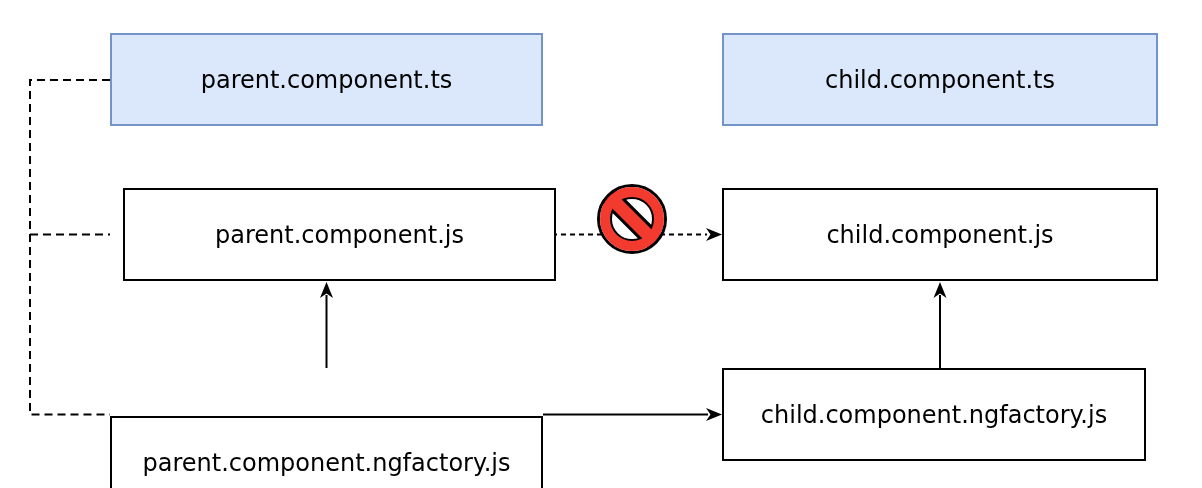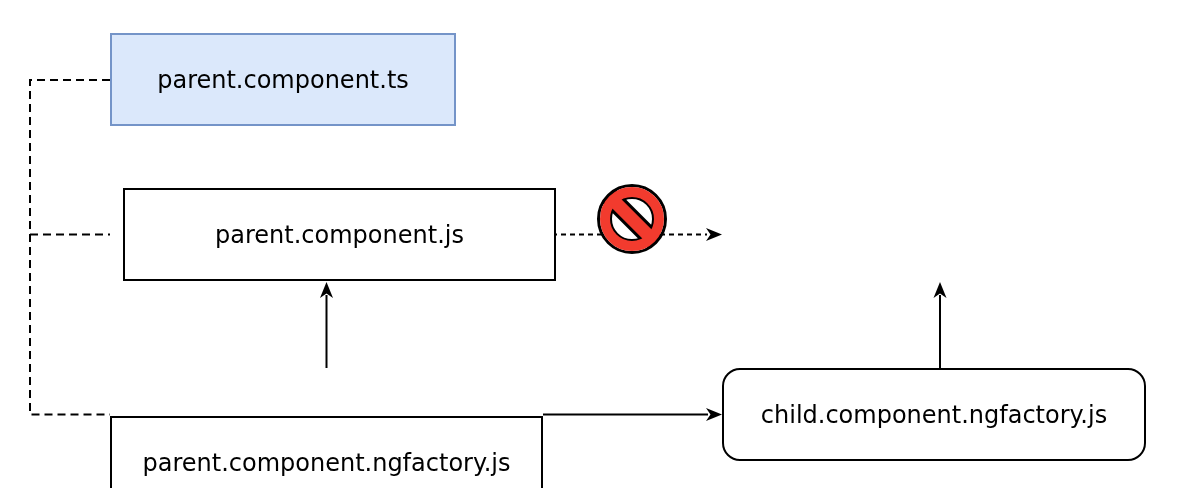--- a/index.html
+++ b/index.html
@@ -26,26 +26,26 @@
     border: 2px solid #000000;
     font-size: 24px;
     color: #000000;
     white-space: nowrap;
   }
   .node.source {
     background: #dbe8fb;
     border: 2.5px solid #7494c8;
   }
   
-  #n-parent-ts        { left: 110px; top: 33px;  width: 346px; height: 93px; }
+  #n-parent-ts        { left: 110px; top: 33px;  width: 433px; height: 93px; }
   #n-child-ts         { left: 722px; top: 33px;  width: 436px; height: 93px; }
   #n-parent-js        { left: 110px; top: 188px; width: 433px; height: 93px; margin-left: 13px; }
   #n-child-js         { left: 722px; top: 188px; width: 436px; height: 93px; }
   #n-parent-ngfactory { left: 110px; top: 368px; width: 433px; height: 93px; margin-top: 48px; }
-  #n-child-ngfactory  { left: 722px; top: 368px; width: 424px; height: 93px; border-radius: 18px; }
+  #n-child-ngfactory  { left: 722px; top: 368px; width: 424px; height: 93px; }
 </style>
 </head>
 <body>
 
 <div class="canvas">
 
   <svg class="edge-layer" viewBox="0 0 1202 488" aria-hidden="true">
 
     <path d="M 110 80 H 30 V 414.5 H 110 M 30 234.5 H 110" fill="none" stroke="#000000" stroke-width="2" stroke-dasharray="8 5"></path>
 
@@ -75,25 +75,31 @@
       <circle r="21.5" fill="none" stroke="#000000" stroke-width="3"></circle>
       <circle r="27" fill="none" stroke="#f23b2e" stroke-width="10"></circle>
       <line x1="-21" y1="-21" x2="21" y2="21" stroke="#f23b2e" stroke-width="13"></line>
     </g>
   </svg>
 
   <div id="n-parent-ts" class="node source">
     <span>parent.component.ts</span>
   </div>
 
+  <div id="n-child-ts" class="node source">
+    <span>child.component.ts</span>
+  </div>
 
   <div id="n-parent-js" class="node">
     <span>parent.component.js</span>
   </div>
 
+  <div id="n-child-js" class="node">
+    <span>child.component.js</span>
+  </div>
 
   <div id="n-parent-ngfactory" class="node">
     <span>parent.component.ngfactory.js</span>
   </div>
 
   <div id="n-child-ngfactory" class="node">
     <span>child.component.ngfactory.js</span>
   </div>
 
 </div>

